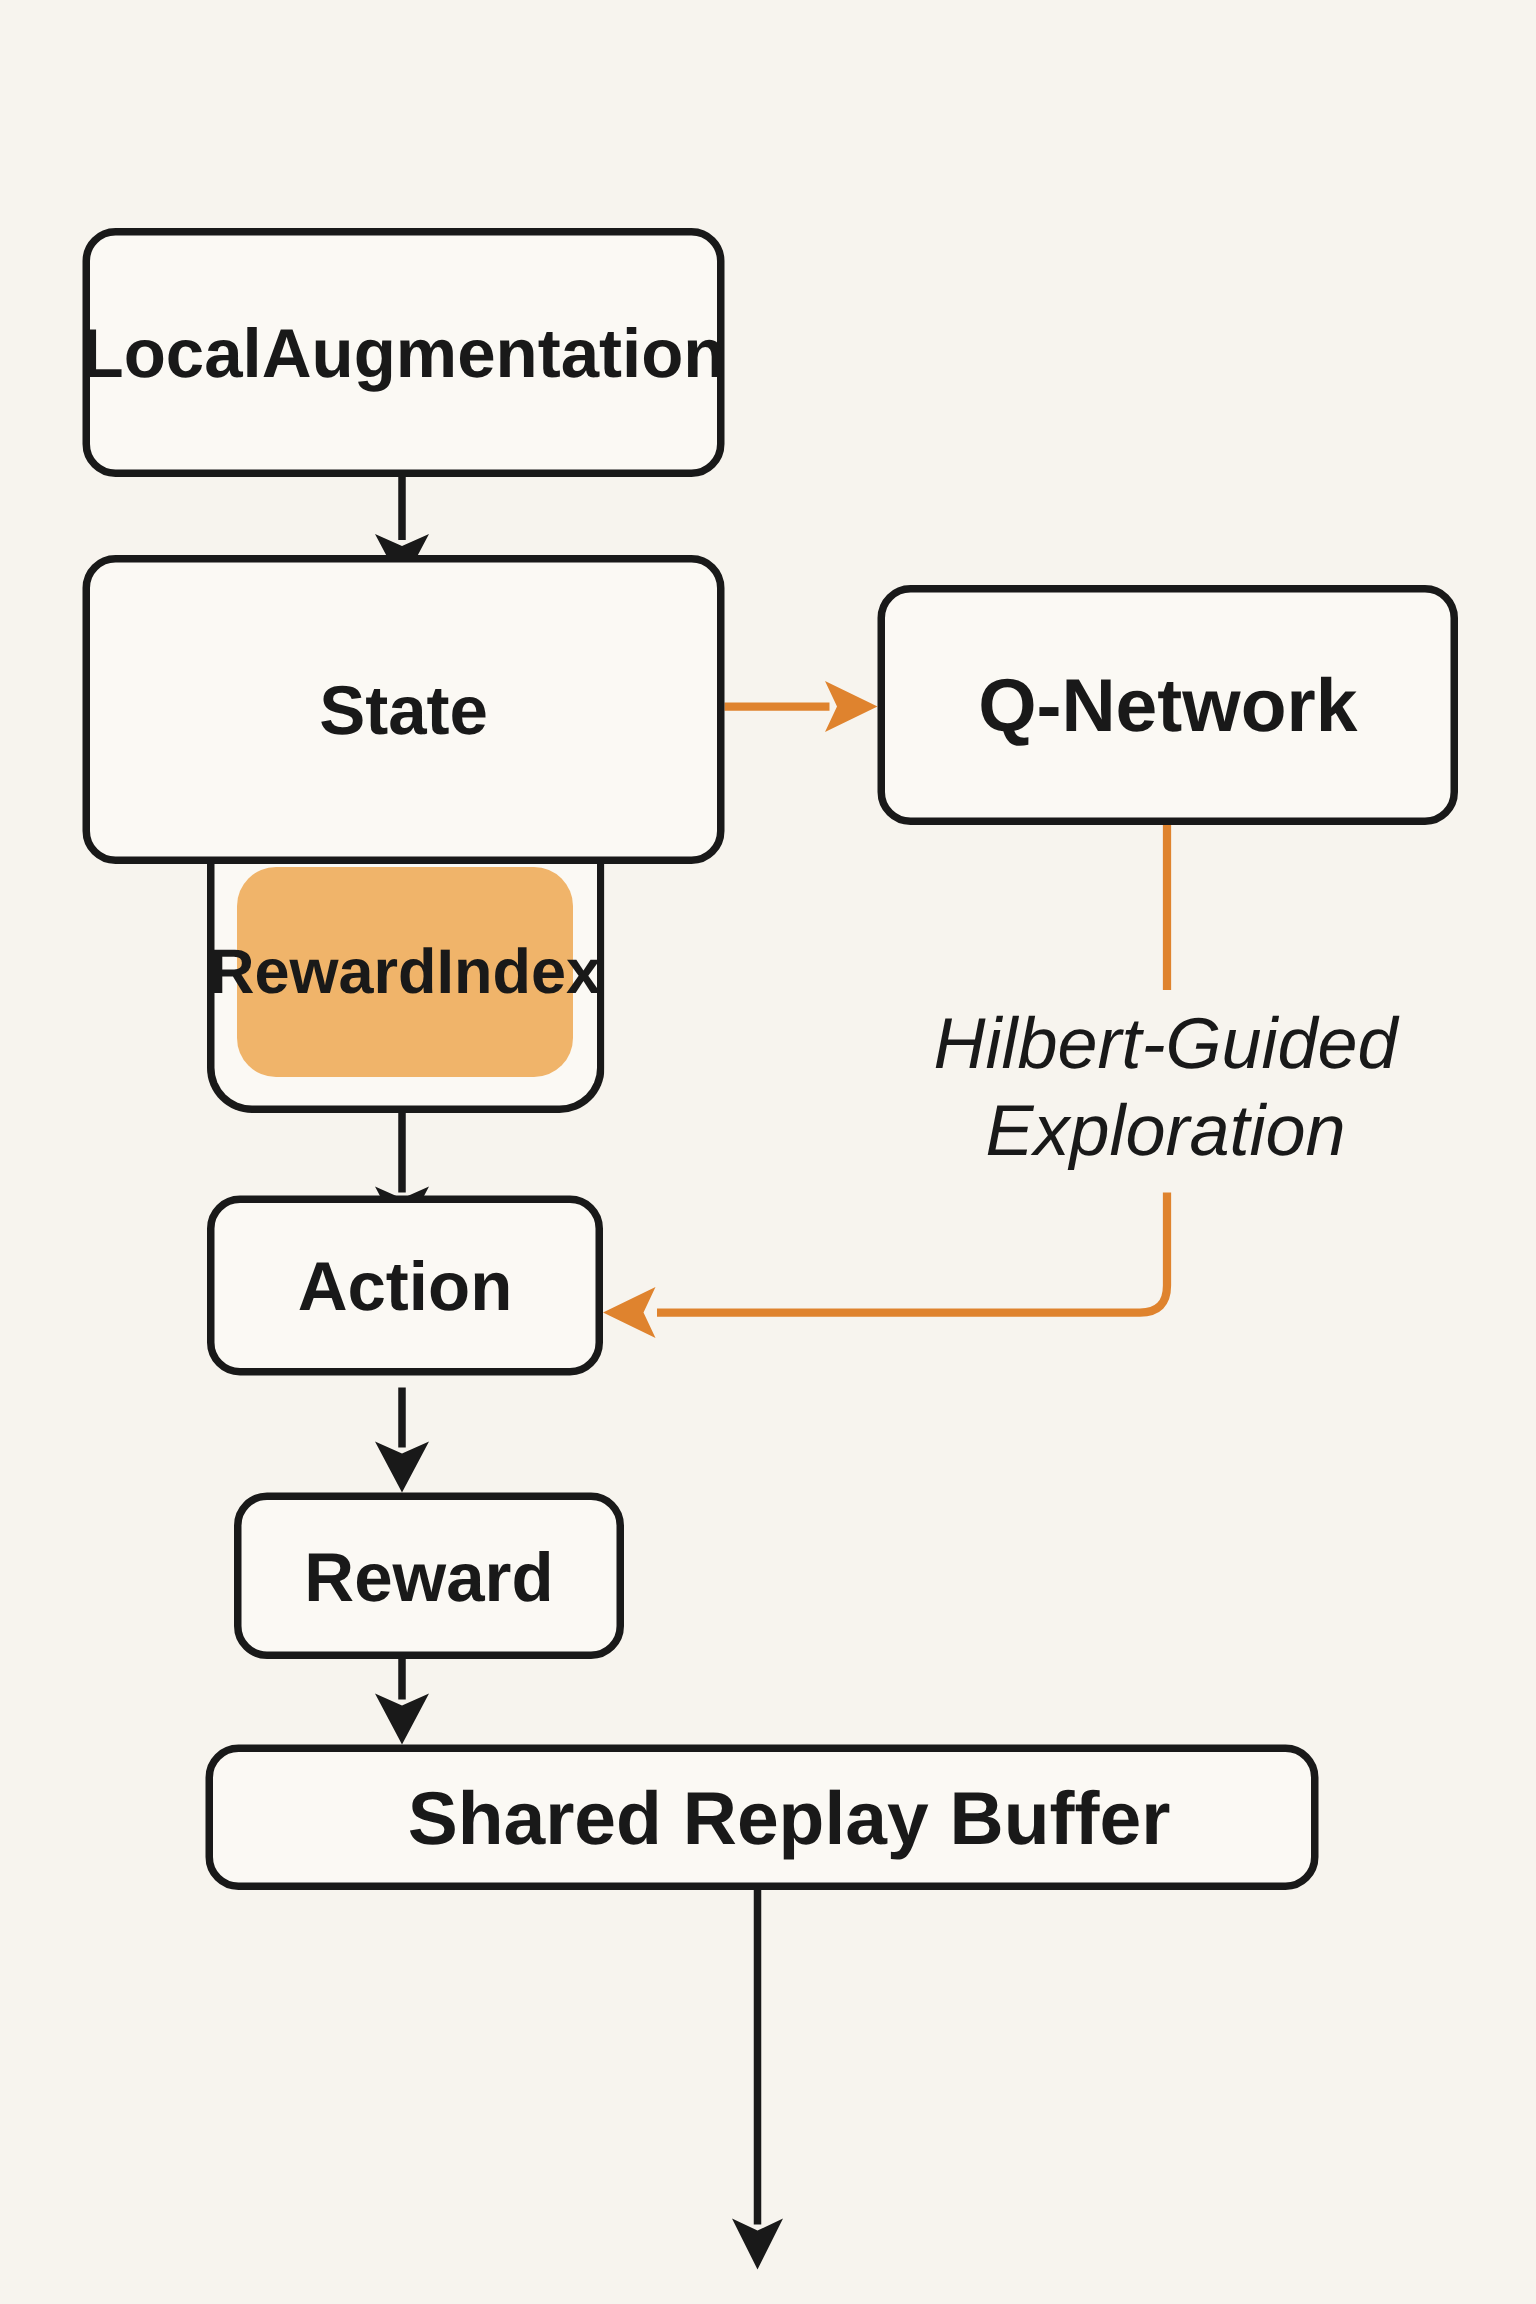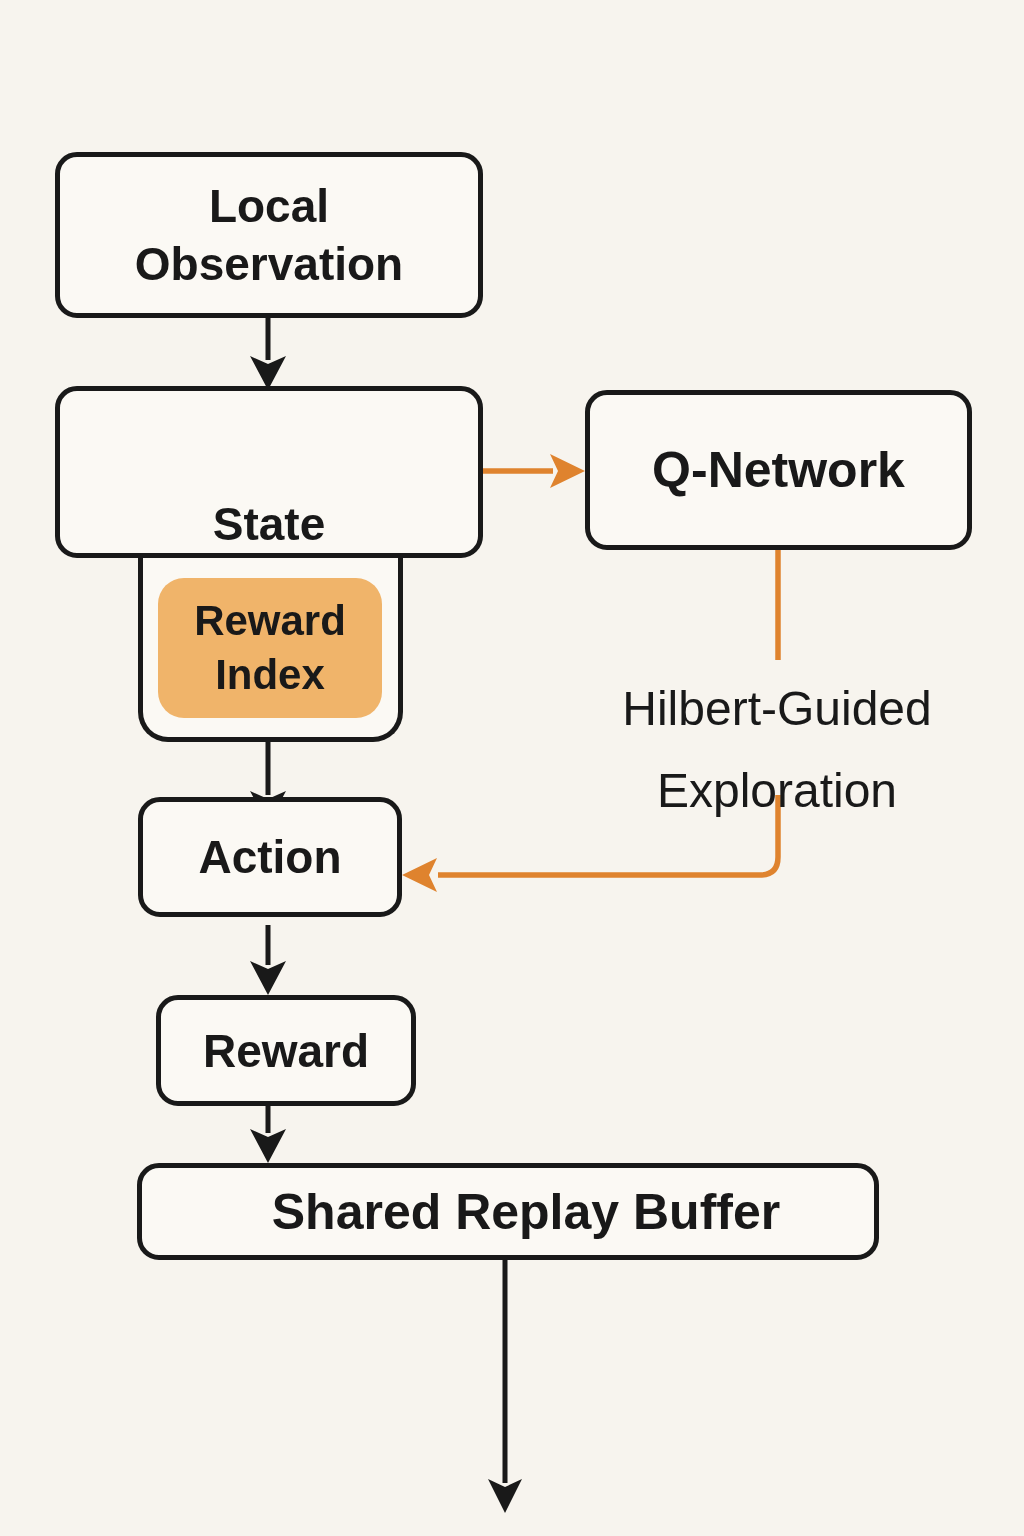--- a/index.html
+++ b/index.html
@@ -24,28 +24,28 @@
     text-align:center;
     font-size:78px;font-weight:700;letter-spacing:2px;
     color:var(--ink);
   }
   svg.connectors{position:absolute;top:0;left:0;z-index:1;}
   .node{
     position:absolute;z-index:3;
     background:var(--node-fill);
     border:5px solid var(--ink);
     border-radius:22px;
-    display:flex;flex-direction:column;
+    display:flex;flex-direction:row;
     align-items:center;justify-content:center;
     text-align:center;
     font-size:46px;font-weight:600;line-height:58px;
   }
   .node .ln{display:block;}
   .n-localobs{left:55px;top:152px;width:428px;height:166px;}
-  .n-stateaug{left:55px;top:386px;width:428px;height:172px;justify-content:flex-end;}
+  .n-stateaug{left:55px;top:370px;width:428px;height:206px;}
   .n-qnet{left:585px;top:390px;width:387px;height:160px;font-size:50px;border-radius:22px;}
   .n-action{left:138px;top:797px;width:264px;height:120px;}
   .n-reward{left:156px;top:995px;width:260px;height:111px;}
   .n-buffer{left:137px;top:1163px;width:742px;height:97px;font-size:50px;padding-left:36px;}
   .hilbert-wrap{
     position:absolute;z-index:2;
     left:138px;top:548px;width:265px;height:194px;
     background:var(--node-fill);
     border:5px solid var(--ink);
     border-top:none;
@@ -54,21 +54,21 @@
   .n-hilbert{
     left:158px;top:578px;width:224px;height:140px;
     background:var(--highlight-fill);
     border:none;border-radius:26px;
     font-size:42px;line-height:54px;
   }
   .annotation{
     position:absolute;z-index:2;
     left:557px;top:668px;width:440px;
     text-align:center;
-    font-size:48px;font-weight:500;line-height:82px;
+    font-size:48px;font-style:italic;font-weight:500;line-height:58px;
     color:var(--ink);
   }
   .black-line{stroke:var(--ink);stroke-width:5;fill:none;}
   .black-head{fill:var(--ink);stroke:none;}
   .orange-line{stroke:var(--accent-orange);stroke-width:5.5;fill:none;}
   .orange-head{fill:var(--accent-orange);stroke:none;}
 </style>
 </head>
 <body>
 
@@ -102,21 +102,21 @@
       <polygon class="black-head" points="268,1163 250,1129 268,1137 286,1129"></polygon>
     </g>
     <g>
       <line class="black-line" x1="505" y1="1260" x2="505" y2="1483"></line>
       <polygon class="black-head" points="505,1513 488,1479 505,1487 522,1479"></polygon>
     </g>
   </svg>
 
   <div class="node n-localobs">
     <span class="ln">Local</span>
-    <span class="ln">Observation</span>
+    <span class="ln">Augmentation</span>
   </div>
 
   <div class="hilbert-wrap"></div>
 
   <div class="node n-stateaug">
     <span class="ln">State</span>
   </div>
 
   <div class="node n-qnet">
     <span class="ln">Q-Network</span>

